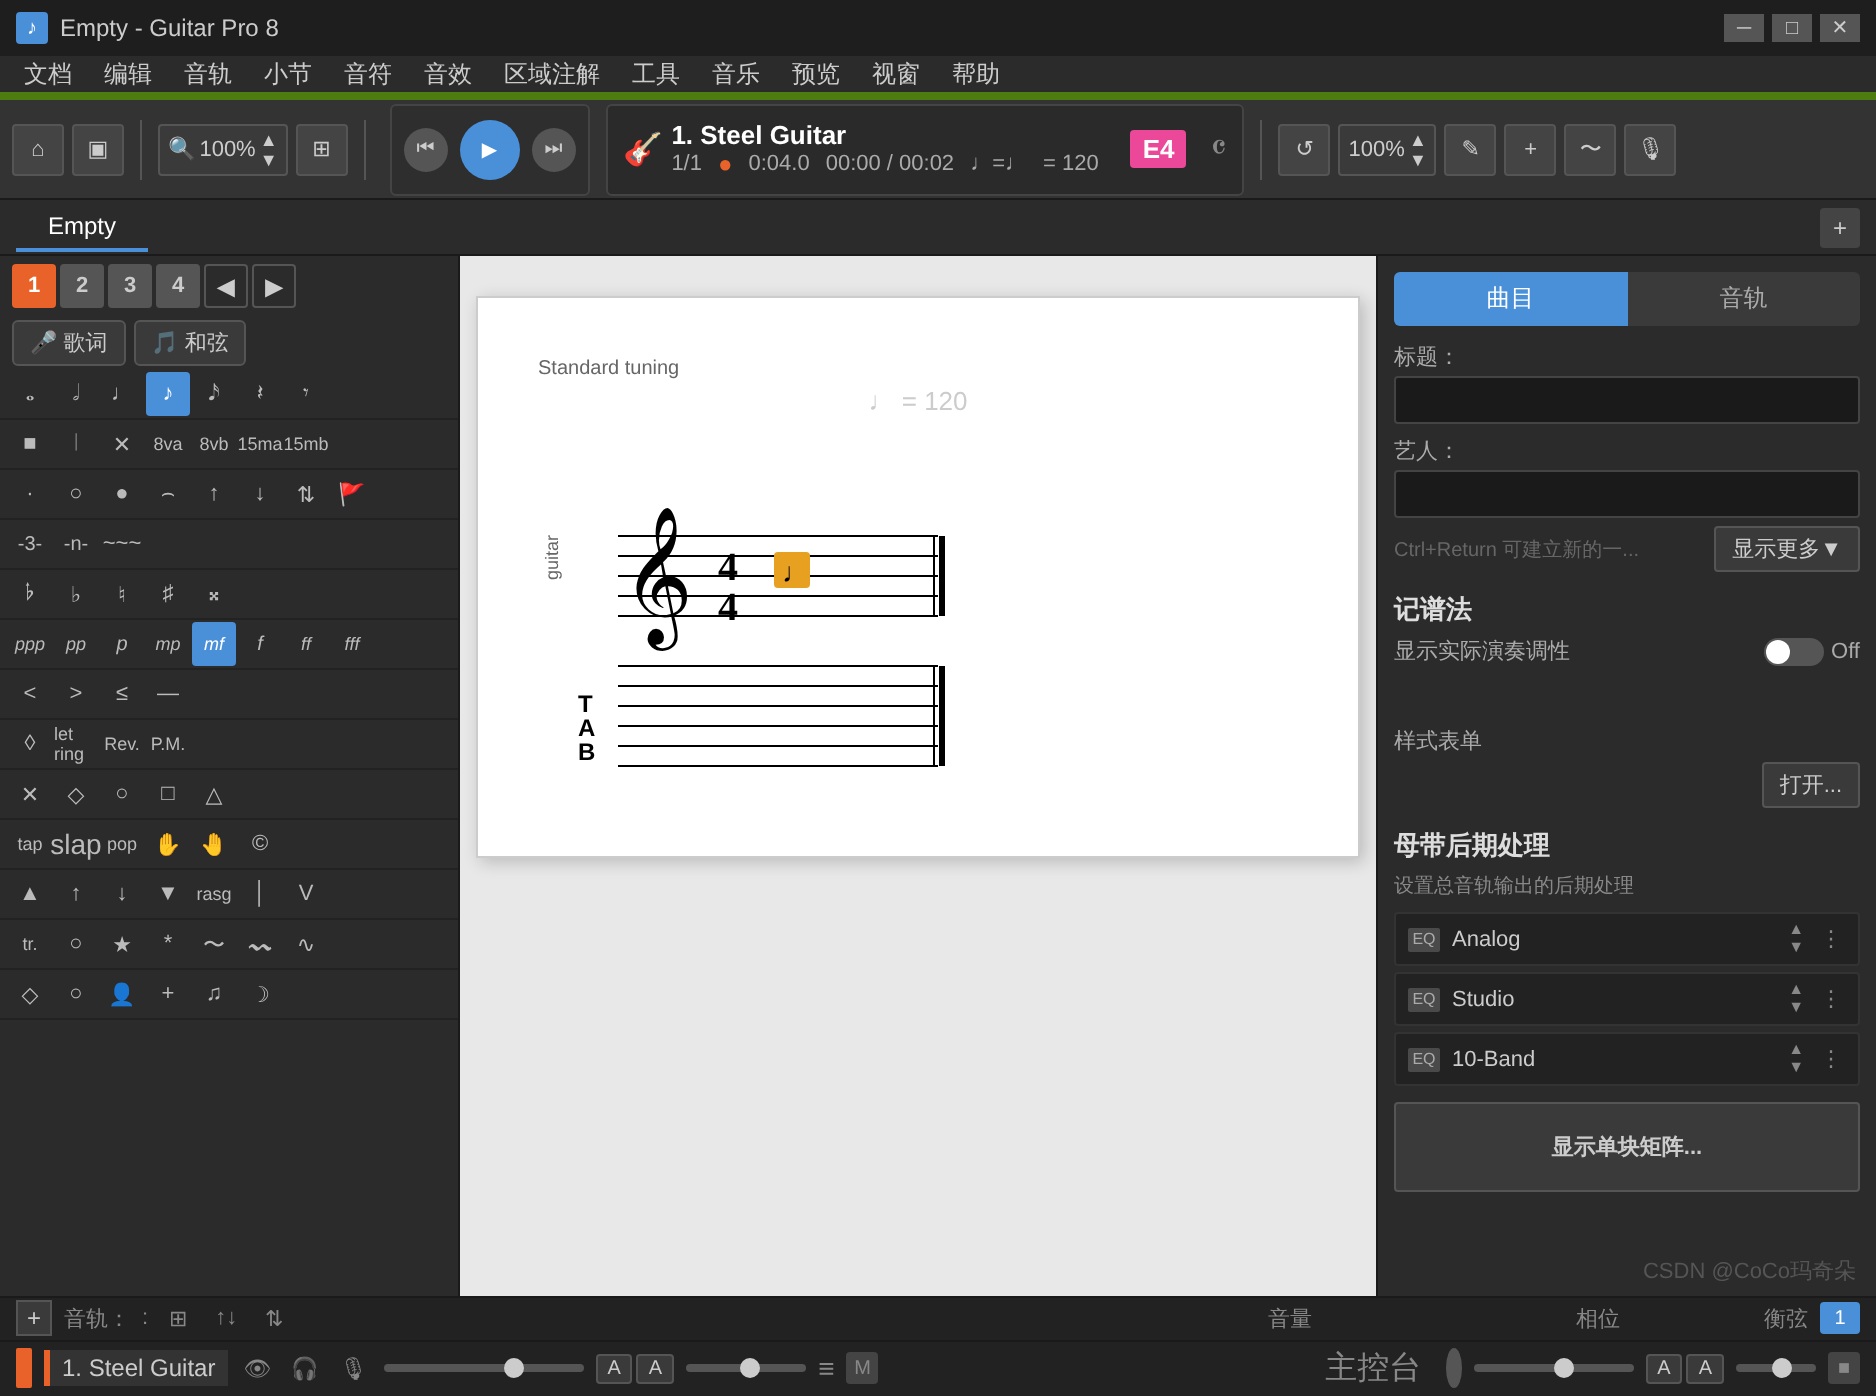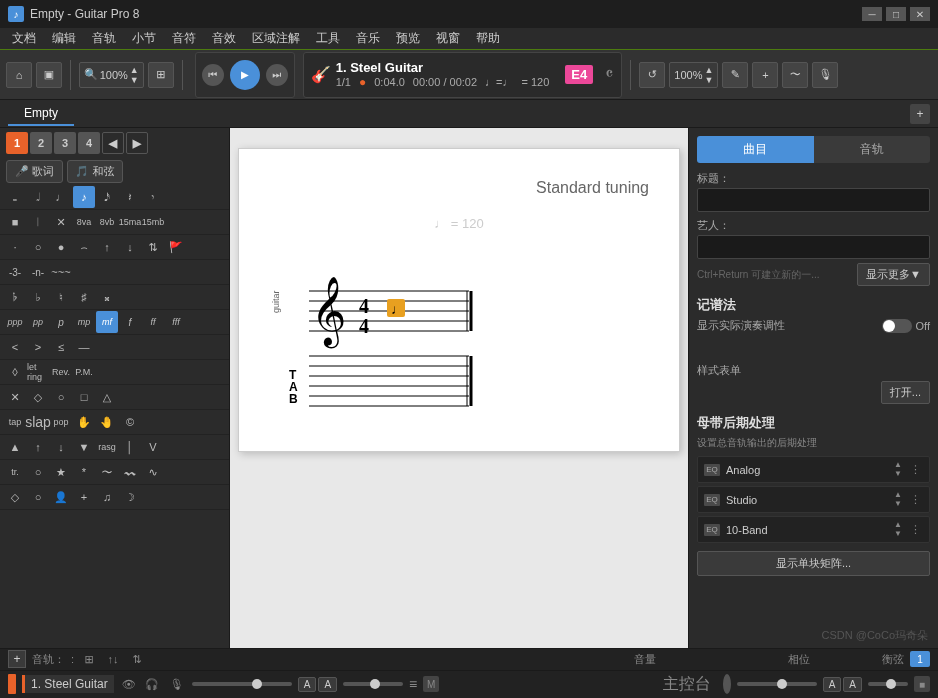--- a/index.html
+++ b/index.html
@@ -6,21 +6,21 @@
     body { font-family: 'Microsoft YaHei', Arial, sans-serif; background: #2b2b2b; color: #ccc; font-size: 12px; width: 938px; height: 698px; overflow: hidden; }
 
     
     #titlebar { background: #1e1e1e; height: 28px; display: flex; align-items: center; padding: 0 8px; justify-content: space-between; }
     #titlebar .title { font-size: 12px; color: #ccc; display: flex; align-items: center; gap: 6px; }
     #titlebar .title .icon { width: 16px; height: 16px; background: #4a90d9; border-radius: 2px; display: flex; align-items: center; justify-content: center; font-size: 10px; color: white; }
     #titlebar .win-controls { display: flex; gap: 4px; }
     #titlebar .win-controls span { width: 20px; height: 14px; background: #555; display: flex; align-items: center; justify-content: center; cursor: pointer; font-size: 10px; color: #ccc; }
 
     
-    #menubar { background: #2b2b2b; height: 22px; display: flex; align-items: center; padding: 0 4px; border-bottom: 1px solid #4d7c0f; }
+    #menubar { background: #2b2b2b; height: 22px; display: flex; align-items: center; padding: 0 4px; border-bottom: 4px solid #4d7c0f; }
     #menubar span { padding: 2px 8px; cursor: pointer; color: #ccc; font-size: 12px; }
 
     
     #toolbar { background: #333; height: 50px; display: flex; align-items: center; padding: 0 6px; gap: 4px; border-bottom: 1px solid #1a1a1a; }
     .toolbar-btn { background: #444; border: 1px solid #555; border-radius: 2px; color: #ccc; width: 26px; height: 26px; display: flex; align-items: center; justify-content: center; cursor: pointer; font-size: 11px; }
     .toolbar-sep { width: 1px; height: 30px; background: #555; margin: 0 4px; }
     .zoom-group { display: flex; align-items: center; background: #3a3a3a; border: 1px solid #555; border-radius: 2px; padding: 2px 4px; gap: 2px; }
     .zoom-group span { font-size: 11px; color: #ccc; }
 
     
@@ -81,40 +81,40 @@
     .toggle-status { font-size: 11px; color: #aaa; }
     .open-btn { background: #3a3a3a; border: 1px solid #555; border-radius: 2px; color: #ccc; padding: 3px 8px; cursor: pointer; font-size: 11px; margin-top: 44px; }
     .master-section { margin-top: 10px; }
     .master-desc { font-size: 10px; color: #888; margin-bottom: 6px; }
     .effect-row { display: flex; align-items: center; background: #222; border: 1px solid #333; border-radius: 2px; margin: 3px 0; padding: 4px 6px; gap: 6px; }
     .effect-icon { width: 16px; height: 12px; background: #4a4a4a; border-radius: 1px; display: flex; align-items: center; justify-content: center; }
     .effect-name { flex: 1; font-size: 11px; color: #ccc; }
     .effect-arrows { display: flex; flex-direction: column; gap: 1px; cursor: pointer; }
     .effect-arrow { font-size: 8px; color: #888; line-height: 1; }
     .effect-menu { font-size: 11px; color: #888; cursor: pointer; padding: 0 2px; }
-    .show-blocks-btn { width: 100%; background: #3a3a3a; border: 1px solid #555; border-radius: 2px; color: #ccc; padding: 4px; cursor: pointer; font-size: 11px; margin-top: 8px; text-align: center; }
+    .show-blocks-btn { width: 100%; background: #3a3a3a; border: 1px solid #555; border-radius: 2px; color: #ccc; padding: 14px; cursor: pointer; font-size: 11px; margin-top: 8px; text-align: center; font-weight: bold; }
 
     
     #bottom-bar { height: 50px; background: #222; border-top: 1px solid #1a1a1a; display: flex; flex-direction: column; }
     #bottom-controls { height: 22px; display: flex; align-items: center; padding: 0 8px; gap: 6px; border-bottom: 1px solid #1a1a1a; }
     #bottom-track { height: 28px; display: flex; align-items: center; padding: 0 8px; gap: 6px; }
     .bottom-add { width: 18px; height: 18px; background: #3a3a3a; border: 1px solid #555; display: flex; align-items: center; justify-content: center; cursor: pointer; font-size: 12px; color: #ccc; }
     .bottom-track-name { color: #ccc; font-size: 12px; padding: 2px 6px; background: #333; border-left: 3px solid #e8622a; }
     .bottom-icon-btn { width: 18px; height: 18px; display: flex; align-items: center; justify-content: center; cursor: pointer; color: #888; font-size: 11px; }
     .volume-label { font-size: 11px; color: #888; }
     .volume-slider { flex: 1; height: 4px; background: #555; border-radius: 2px; position: relative; cursor: pointer; }
     .volume-knob { width: 10px; height: 10px; background: #ccc; border-radius: 50%; position: absolute; top: -3px; left: 60%; }
     .bottom-btn-group { display: flex; gap: 2px; }
     .bottom-btn { background: #3a3a3a; border: 1px solid #555; border-radius: 2px; color: #ccc; padding: 1px 5px; font-size: 10px; cursor: pointer; }
     .pan-slider { width: 60px; height: 4px; background: #555; border-radius: 2px; position: relative; cursor: pointer; }
     .pan-knob { width: 10px; height: 10px; background: #ccc; border-radius: 50%; position: absolute; top: -3px; left: 45%; }
     .eq-icon { font-size: 14px; color: #888; }
     .mute-btn { width: 16px; height: 16px; background: #444; border-radius: 2px; display: flex; align-items: center; justify-content: center; font-size: 10px; color: #888; cursor: pointer; }
     .master-ctrl { color: #888; font-size: 16px; padding: 2px 6px; text-align: center; }
-    .score-tuning { text-align: right; font-size: 16px; color: #666; margin-bottom: 19px; }
+    .score-tuning { text-align: left; font-size: 10px; color: #666; margin-bottom: 3px; }
     .score-tempo { text-align: center; font-size: 13px; margin-bottom: 10px; }
 
     
     #watermark { position: fixed; bottom: 55px; right: 10px; color: #555; font-size: 11px; }
 
     
     #left-panel::-webkit-scrollbar, #right-panel::-webkit-scrollbar { width: 4px; }
     #left-panel::-webkit-scrollbar-track, #right-panel::-webkit-scrollbar-track { background: #1a1a1a; }
     #left-panel::-webkit-scrollbar-thumb, #right-panel::-webkit-scrollbar-thumb { background: #555; }
 

